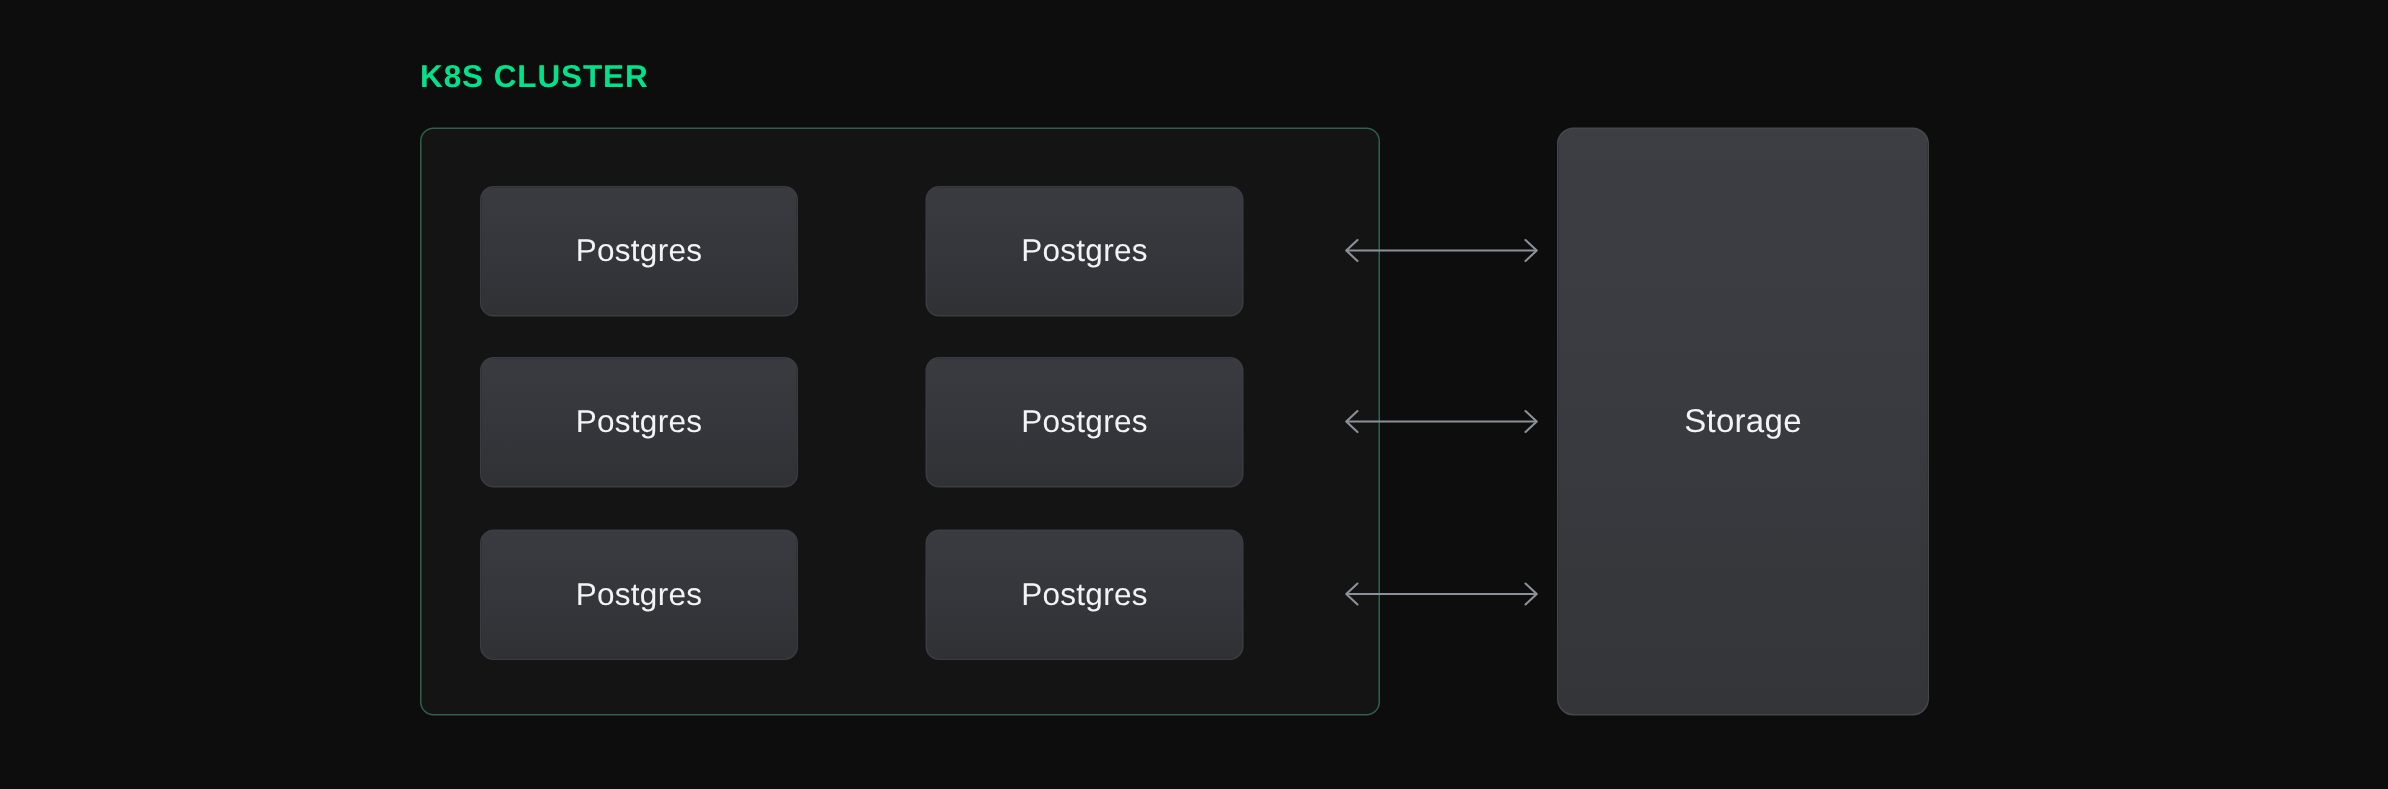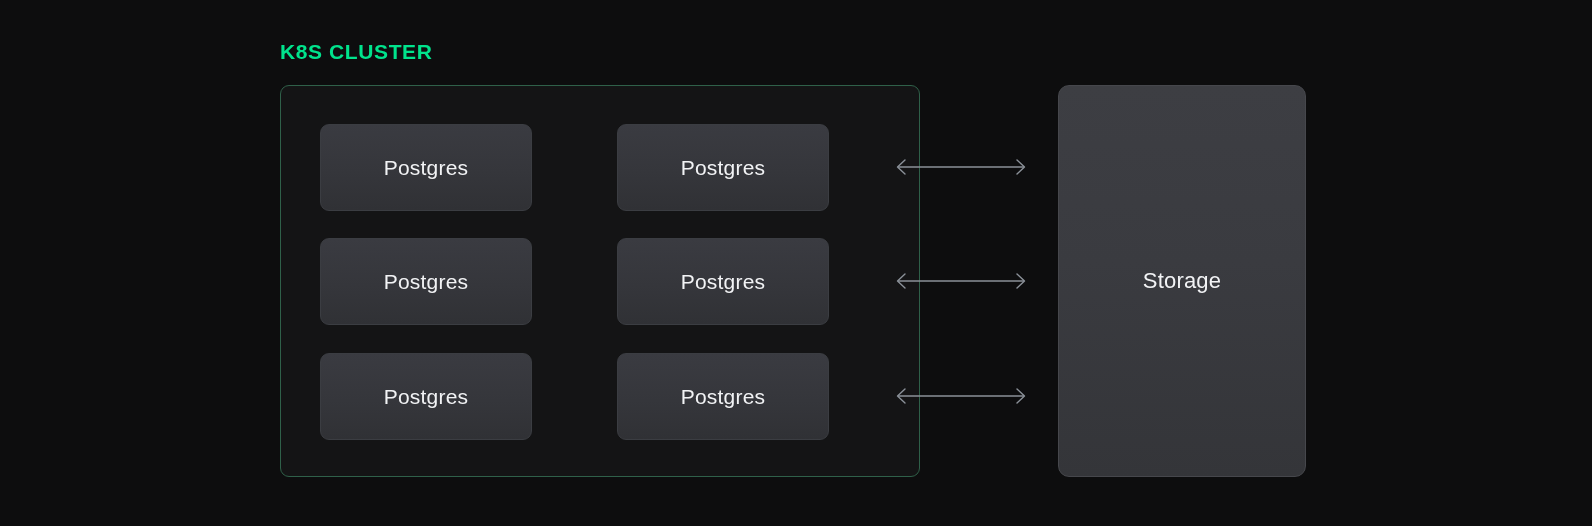--- a/index.html
+++ b/index.html
@@ -89,21 +89,20 @@
     top: 85px;
     width: 248px;
     height: 392px;
     box-sizing: border-box;
     border-radius: 11px;
     border: 1px solid #46474c;
     background: linear-gradient(180deg, #3d3e43 0%, #3a3b40 45%, #343539 100%);
     display: flex;
     align-items: center;
     justify-content: center;
-    margin-left: 20px;
   }
   #storage-label {
     font-size: 22px;
     color: #f2f3f5;
     letter-spacing: 0.2px;
     line-height: 1;
   }
 </style>
 </head>
 <body>

